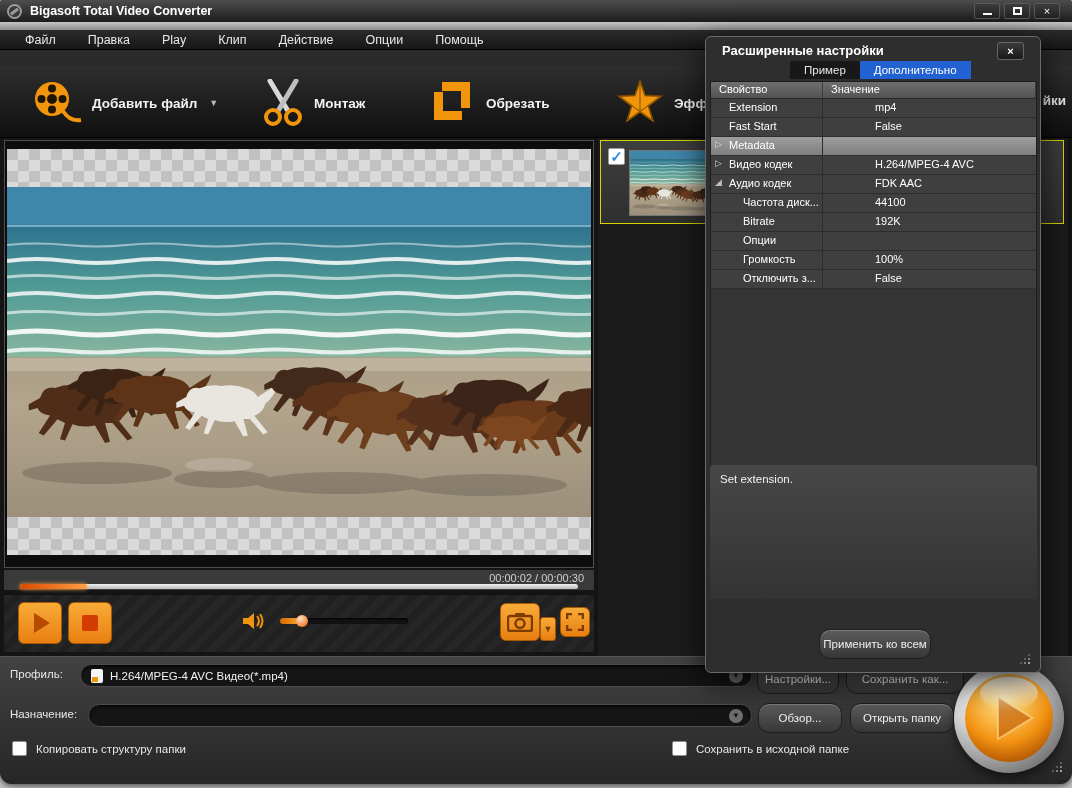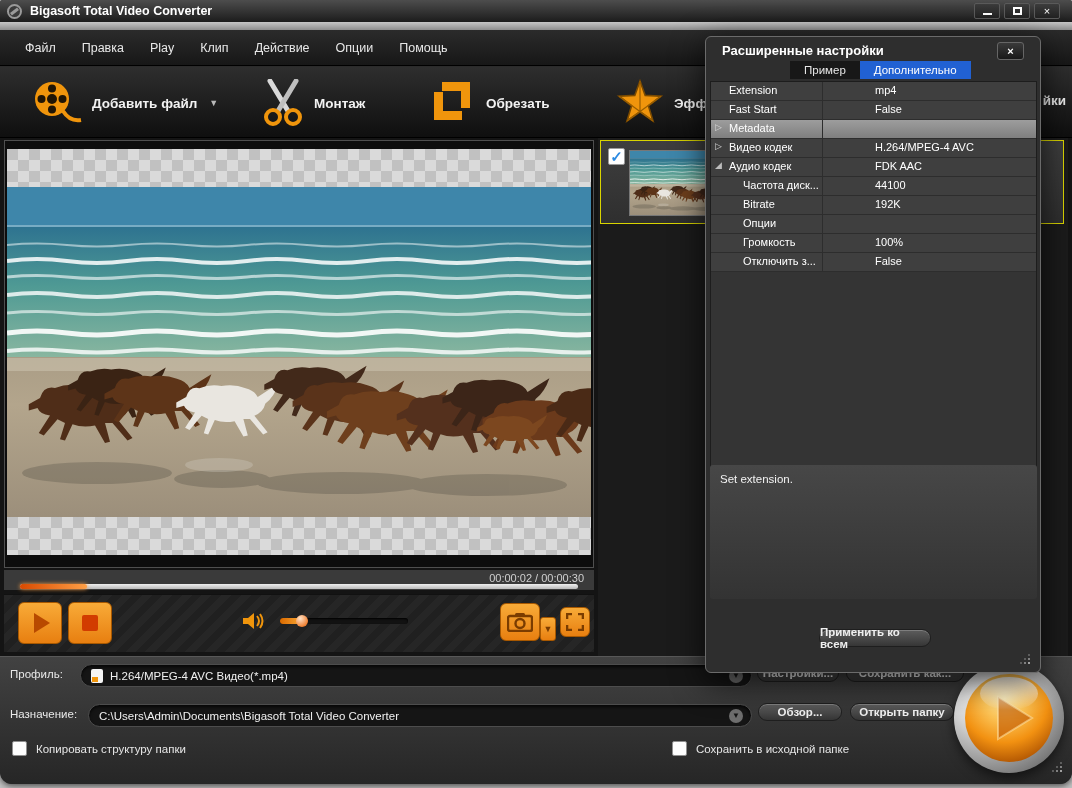--- a/index.html
+++ b/index.html
@@ -11,21 +11,21 @@
   .app-icon { width:15px; height:15px; margin:0 8px 0 7px; border-radius:50%; border:2px solid #9a9a9a; background:#3a3a3a; position:relative; }
   .app-icon::after { content:""; position:absolute; left:1px; top:4px; width:9px; height:3px; background:#9a9a9a; transform:rotate(-38deg); }
   .title-text { color:#fff; font-size:12.5px; font-weight:bold; }
   .win-btns { position:absolute; right:12px; top:3px; display:flex; gap:4px; }
   .win-btn { width:26px; height:16px; background:linear-gradient(#3c3c3c,#222); border:1px solid #5a5a5a; border-radius:2px; display:flex; align-items:center; justify-content:center; color:#fff; font-size:11px; line-height:1; cursor:default; }
   .glyph-min { width:9px; height:2px; background:#fff; margin-top:6px; }
   .glyph-max { width:9px; height:8px; border:2px solid #fff; }
   .frame-strip { position:absolute; left:0; top:22px; width:100%; height:8px; background:linear-gradient(#c6c6c6,#8d8d8d); }
 
   
-  .menubar { position:absolute; left:0; top:30px; width:100%; height:36px; background:linear-gradient(#2b2b2b,#171717); display:flex; align-items:center; padding-left:12px; border-bottom:1px solid #000; }
+  .menubar { position:absolute; left:0; top:30px; width:100%; height:20px; background:linear-gradient(#2b2b2b,#171717); display:flex; align-items:center; padding-left:12px; border-bottom:1px solid #000;gap:6px; }
   .menu-item { color:#e8e8e8; font-size:12.5px; padding:5px 13px; cursor:default; }
 
   
   .toolbar { position:absolute; left:0; top:67px; width:100%; height:71px; background:linear-gradient(#2e2e2e,#0f0f0f); border-bottom:1px solid #000; }
   .tool-item { position:absolute; top:8px; height:56px; display:flex; align-items:center; gap:10px; color:#f2f2f2; font-size:13.5px; font-weight:600; }
   .tool-item svg { display:block; }
   .dd-arrow { font-size:9px; color:#b9b9b9; margin-left:2px; }
   .toolbar-partial { position:absolute; right:6px; top:26px; color:#e8e8e8; font-size:13.5px; font-weight:600; }
 
   
@@ -61,21 +61,21 @@
   .thumb { position:absolute; left:28px; top:9px; width:94px; height:66px; border:1px solid #777; }
   .thumb svg { width:100%; height:100%; display:block; }
 
   
   .bottombar { position:absolute; left:0; top:656px; width:100%; height:128px; background:linear-gradient(#424242,#262626); border-top:1px solid #585858; border-radius:0 0 12px 12px; }
   .brow-label { position:absolute; color:#e8e8e8; font-size:11.5px; }
   .combo { position:absolute; height:23px; background:#151515; border:1px solid #4d4d4d; border-radius:12px; color:#f0f0f0; font-size:11.5px; display:flex; align-items:center; padding:0 26px 0 10px; box-shadow:inset 0 2px 3px rgba(0,0,0,.7); white-space:nowrap; overflow:hidden; }
   .combo .arrow { position:absolute; right:8px; top:4px; width:14px; height:14px; border-radius:50%; background:#6e6e6e; color:#151515; font-size:8px; text-align:center; line-height:14px; }
   .file-ico { width:12px; height:14px; background:#f5f5f5; border-radius:2px; margin-right:7px; position:relative; flex:0 0 auto; }
   .file-ico::after { content:""; position:absolute; left:1px; bottom:1px; width:6px; height:5px; background:#f0950c; }
-  .pill-btn { position:absolute; height:18px; background:linear-gradient(#5d5d5d,#363636); border:1px solid #1e1e1e; border-radius:11px; box-shadow:inset 0 1px 0 #7e7e7e; color:#efefef; font-size:11.5px; display:flex; align-items:center; justify-content:center; cursor:default;font-weight:bold; }
+  .pill-btn { position:absolute; height:30px; background:linear-gradient(#5d5d5d,#363636); border:1px solid #1e1e1e; border-radius:11px; box-shadow:inset 0 1px 0 #7e7e7e; color:#efefef; font-size:11.5px; display:flex; align-items:center; justify-content:center; cursor:default; }
   .chk { position:absolute; width:15px; height:15px; background:#fdfdfd; border:1px solid #8e8e8e; border-radius:2px; }
   .chk-label { position:absolute; color:#e6e6e6; font-size:11.5px; }
   .convert { position:absolute; right:8px; top:6px; width:110px; height:110px; border-radius:50%; background:radial-gradient(circle at 32% 28%, #ffffff, #d4d4d4 35%, #8f8f8f 68%, #5f5f5f 90%); box-shadow:0 5px 12px rgba(0,0,0,.55); }
   .convert .ball { position:absolute; inset:11px; border-radius:50%; background:radial-gradient(circle at 45% 28%, #ffeaa6 0%, #fcc457 26%, #f29111 55%, #b05502 82%, #7e3a00 100%); }
   .convert .shine { position:absolute; left:24%; top:13%; width:52%; height:30%; border-radius:50%; background:linear-gradient(rgba(255,255,255,.9),rgba(255,255,255,0)); }
   .convert svg { position:absolute; left:0; top:0; }
   .grip { position:absolute; width:2px; height:2px; background:#a0a0a0; box-shadow:-4px 0 0 #808080, 0 -4px 0 #808080, -8px 0 0 #5c5c5c, -4px -4px 0 #5c5c5c, 0 -8px 0 #5c5c5c; }
 
   
   .dialog { position:absolute; left:705px; top:36px; width:336px; height:637px; background:#2e2e2e; border:1px solid #6b6b6b; border-radius:6px; box-shadow:0 8px 32px rgba(0,0,0,.75); z-index:10; }
@@ -292,21 +292,20 @@
     <div class="combo" style="left:80px; top:7px; width:672px;">
       <span class="file-ico"></span>
       <span>H.264/MPEG-4 AVC Видео(*.mp4)</span>
       <span class="arrow">▼</span>
     </div>
     <div class="pill-btn" style="left:757px; top:7px; width:82px;">Настройки...</div>
     <div class="pill-btn" style="left:846px; top:7px; width:118px;">Сохранить как...</div>
 
     <div class="brow-label" style="left:10px; top:51px;">Назначение:</div>
     <div class="combo" style="left:88px; top:47px; width:664px;">
-      <span>C:\Users\Admin\Documents\Bigasoft Total Video Converter</span>
       <span class="arrow">▼</span>
     </div>
     <div class="pill-btn" style="left:758px; top:46px; width:84px;">Обзор...</div>
     <div class="pill-btn" style="left:850px; top:46px; width:104px;">Открыть папку</div>
 
     <div class="chk" style="left:12px; top:84px;"></div>
     <div class="chk-label" style="left:36px; top:86px;">Копировать структуру папки</div>
     <div class="chk" style="left:672px; top:84px;"></div>
     <div class="chk-label" style="left:696px; top:86px;">Сохранить в исходной папке</div>
 
@@ -321,20 +320,24 @@
   </div>
 
   <div class="dialog">
     <div class="dlg-title">Расширенные настройки</div>
     <div class="dlg-close"><span>×</span></div>
     <div class="dlg-tabs">
       <div class="dlg-tab">Пример</div>
       <div class="dlg-tab active">Дополнительно</div>
     </div>
     <div class="ptable">
+      <div class="phead">
+        <div>Свойство</div>
+        <div>Значение</div>
+      </div>
       <div>
 
           <div class="prow">
             <div class="pcell plabel"><span class="expander"></span><span>Extension</span></div>
             <div class="pcell pvalue">mp4</div>
           </div>
 
           <div class="prow">
             <div class="pcell plabel"><span class="expander"></span><span>Fast Start</span></div>
             <div class="pcell pvalue">False</div>

